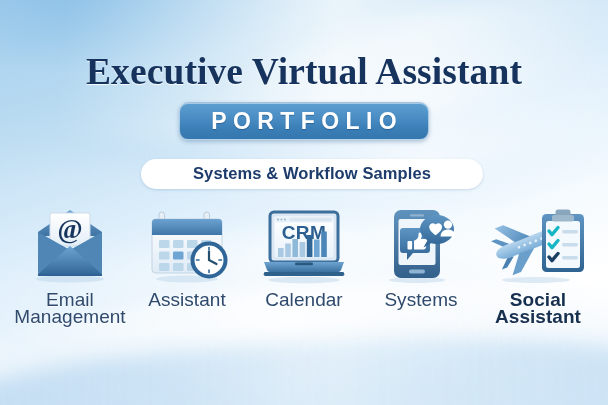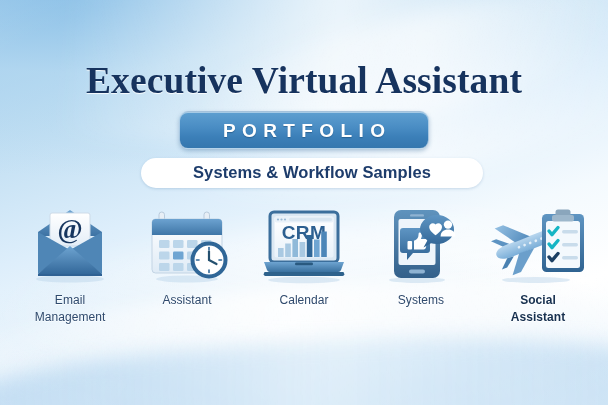--- a/index.html
+++ b/index.html
@@ -32,59 +32,59 @@
       border-radius:50%;transform:rotate(-2deg);filter:blur(10px);}
   .w5{left:0;top:55%;width:118%;height:30%;
       background:linear-gradient(97deg,rgba(255,255,255,.0) 0%,rgba(255,255,255,.55) 40%,rgba(255,255,255,0) 78%);
       border-radius:50%;transform:rotate(-5deg);filter:blur(12px);}
   .vign{position:absolute;inset:0;
       background:radial-gradient(120% 100% at 50% 46%,rgba(255,255,255,0) 52%,rgba(255,255,255,.30) 100%);}
 
   
   #header{position:absolute;left:0;top:0;width:608px;text-align:center;}
   #title{
-    margin:10px;padding-top:52px;
+    margin:1px;padding-top:52px;
     font-family:"Liberation Serif", serif;
     font-weight:bold;font-size:37.5px;line-height:1;
     letter-spacing:.1px;color:#16335e;
     text-shadow:0 1px 1px rgba(255,255,255,.9);
     white-space:nowrap;
   }
   #badge-wrap{margin-top:11px;}
   #badge{
     display:inline-block;box-sizing:border-box;
     width:250px;height:38px;line-height:37px;
     border-radius:9px;
     background:linear-gradient(180deg,#5e9fd0 0%,#4a8dc4 42%,#3b7fb8 70%,#3577ae 100%);
     border:1px solid rgba(255,255,255,.55);
     box-shadow:0 2px 4px rgba(40,90,140,.33), inset 0 1px 0 rgba(255,255,255,.45);
-    color:#ffffff;font-weight:bold;font-size:19px;letter-spacing:6.4px;
+    color:#ffffff;font-weight:bold;font-size:23px;letter-spacing:6.4px;
     text-indent:6.4px;text-shadow:0 1px 1px rgba(20,60,100,.45);
   }
-  #pill-wrap{margin-top:9px;padding-left:16px;}
+  #pill-wrap{margin-top:19px;padding-left:16px;}
   #pill{
     display:inline-block;box-sizing:border-box;
     min-width:342px;height:30px;line-height:29px;padding:0 26px;
     border-radius:16px;background:#ffffff;
     box-shadow:0 1px 3px rgba(60,110,160,.22);
     color:#1d3c6b;font-weight:bold;font-size:16.5px;letter-spacing:.1px;
   }
 
   
   #row{
     position:absolute;left:0;top:206px;width:608px;height:130px;
     display:flex;align-items:flex-start;justify-content:space-between;
     padding:0 14px;box-sizing:border-box;
   }
   .cell{width:112px;display:flex;flex-direction:column;align-items:center;}
   .art{width:104px;height:78px;position:relative;}
   .art svg{display:block;width:100%;height:100%;overflow:visible;}
   .cap{
     margin-top:8px;text-align:center;color:#2f4a6d;
-    font-size:12px;line-height:16.5px;letter-spacing:.05px;
+    font-size:19px;line-height:16.5px;letter-spacing:.05px;
     text-shadow:0 1px 0 rgba(255,255,255,.85);
   }
   .cap.strong{color:#17304f;font-weight:bold;}
 </style>
 </head>
 <body>
 
 <div id="stage">
 
   <div class="wave w1"></div>

